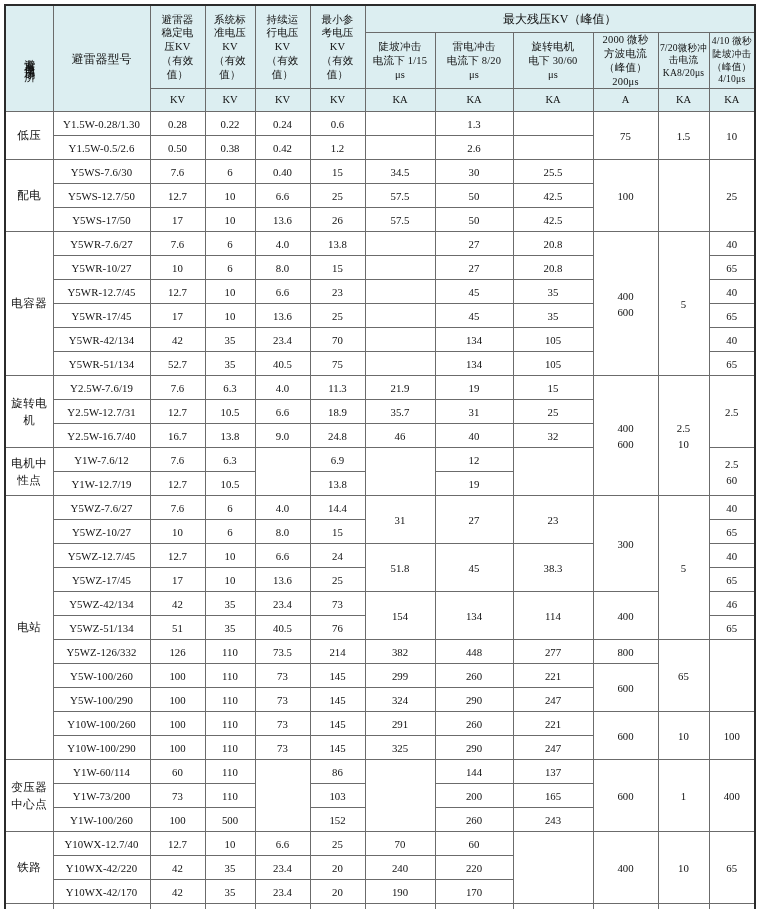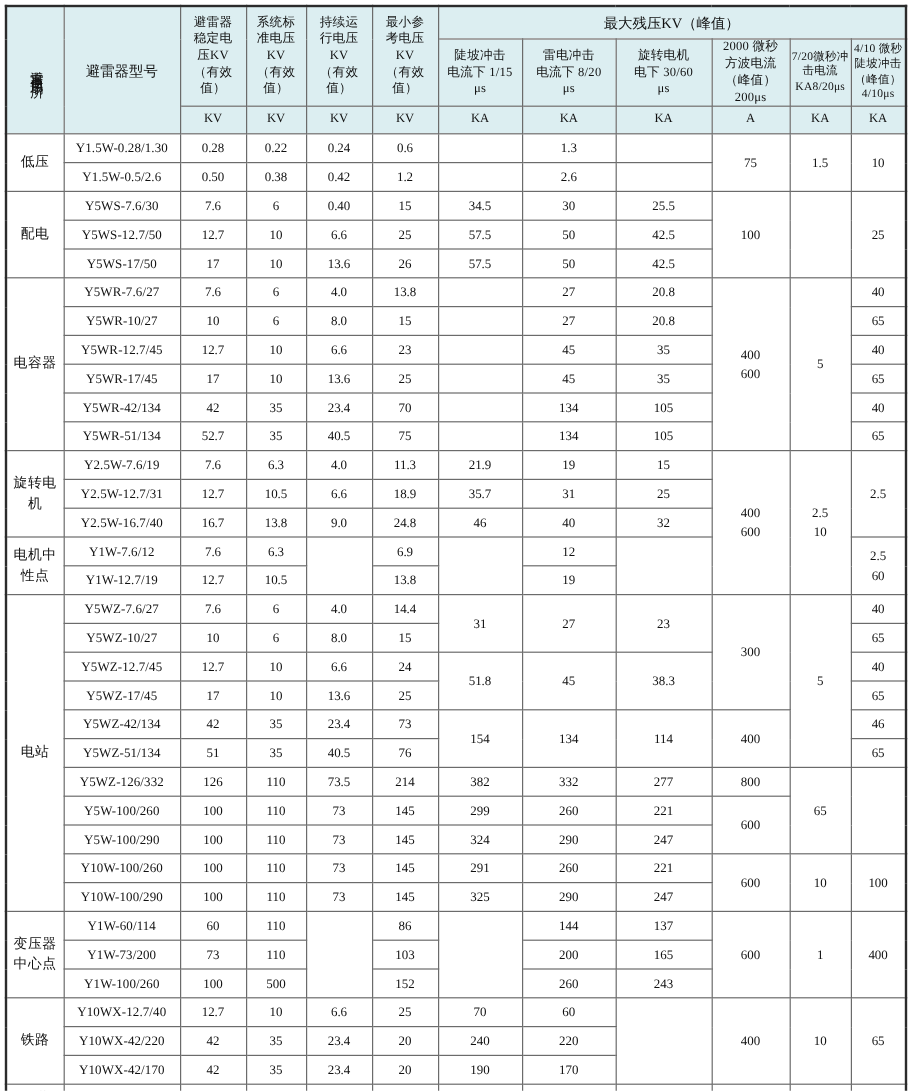--- a/index.html
+++ b/index.html
@@ -458,21 +458,21 @@
       <td class="num">76</td>
       <td class="num">65</td>
     </tr>
     <tr class="row">
       <td class="model">Y5WZ-126/332</td>
       <td class="num">126</td>
       <td class="num">110</td>
       <td class="num">73.5</td>
       <td class="num">214</td>
       <td class="num">382</td>
-      <td class="num">332</td>
+      <td class="num">448</td>
       <td class="num">277</td>
       <td class="num">800</td>
       <td class="num" rowspan="3">65</td>
     </tr>
     <tr class="row">
       <td class="model">Y5W-100/260</td>
       <td class="num">100</td>
       <td class="num">110</td>
       <td class="num">73</td>
       <td class="num">145</td>

